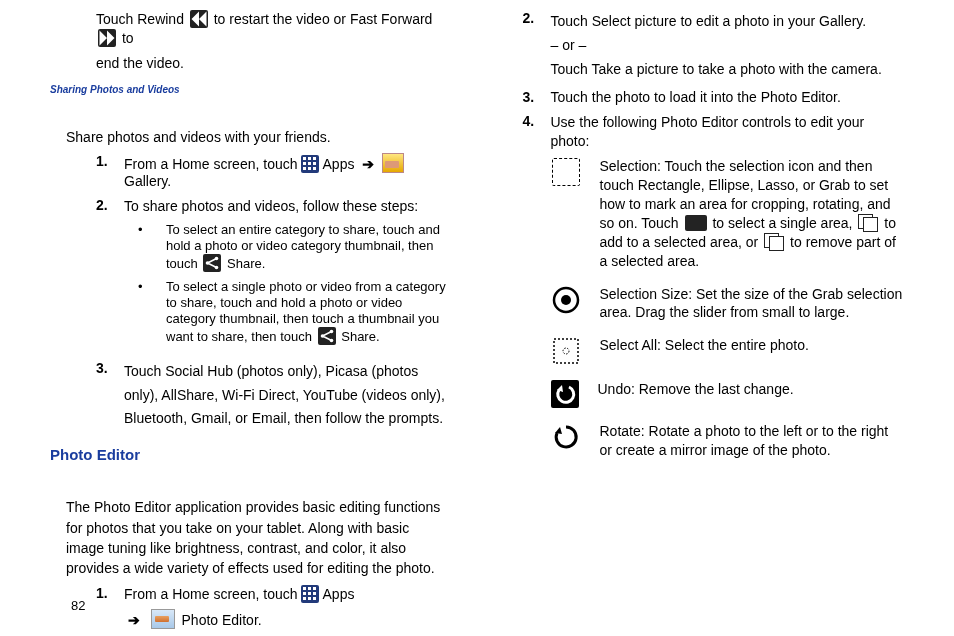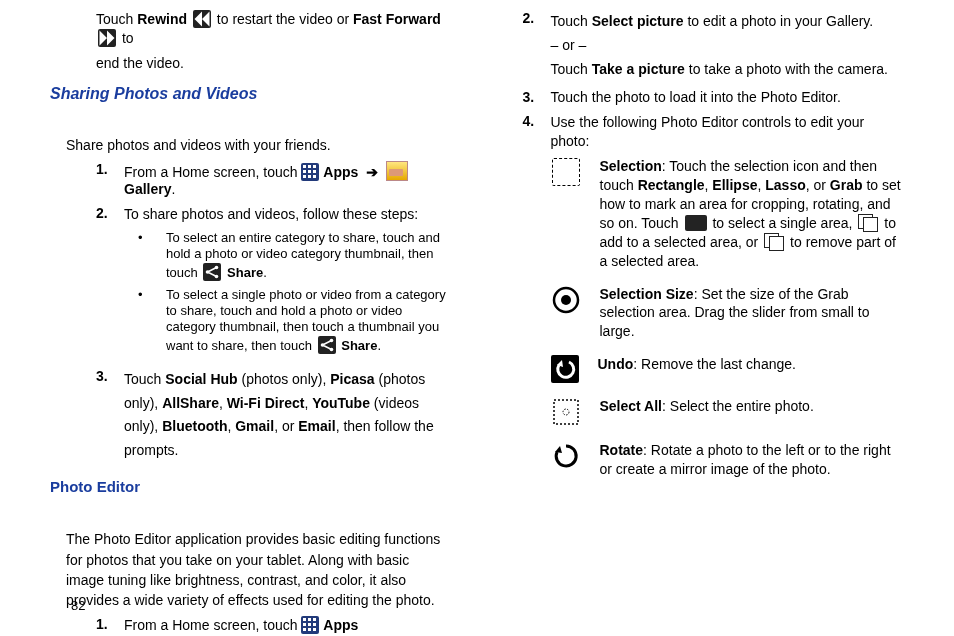--- a/index.html
+++ b/index.html
@@ -16,26 +16,26 @@
   .page {
     display: flex;
     padding: 10px 50px 0 50px;
     gap: 55px;
   }
   .col {
     flex: 1;
     min-width: 0;
   }
   p { margin: 0 0 6px 0; line-height: 1.35; }
-  .bold { font-weight: bold; }
+  .bold { font-weight: normal; }
   .heading-blue-italic {
     color: #1a3d9e;
     font-weight: bold;
     font-style: italic;
-    font-size: 16px;
+    font-size: 10px;
     margin: 10px 0 6px 0;
   }
   .heading-blue {
     color: #1a3d9e;
     font-weight: bold;
     font-size: 15px;
     margin: 14px 0 6px 0;
   }
   .indent1 { margin-left: 16px; margin-top: 32px; }
   .numlist { margin-left: 46px; }
@@ -323,43 +323,43 @@
                   <circle cx="14" cy="14" r="12" fill="none" stroke="#000" stroke-width="2.5"></circle>
                   <circle cx="14" cy="14" r="5" fill="#000"></circle>
                 </svg>
             </div>
             <div class="text">
               <span class="bold">Selection Size</span><span>: Set the size of the Grab selection area. Drag the slider from small to large.</span>
             </div>
           </div>
 
           <div class="tool-row">
+            <div class="tool-icon selall-icon">
+              <svg viewBox="0 0 28 28">
+                  <rect x="2" y="2" width="24" height="24" fill="none" stroke="#000" stroke-width="1.5" stroke-dasharray="2 2"></rect>
+                  <circle cx="14" cy="14" r="3" fill="none" stroke="#000" stroke-width="1" stroke-dasharray="1.5 1.5"></circle>
+                </svg>
+            </div>
+            <div class="text">
+              <span class="bold">Select All</span><span>: Select the entire photo.</span>
+            </div>
+          </div>
+
+          <div class="tool-row">
             <div class="tool-icon undo-icon">
               <svg viewBox="0 0 28 28">
                   <path d="M18 7 A8 8 0 1 1 8 10" fill="none" stroke="#fff" stroke-width="3"></path>
                   <path d="M11 5 L6 10 L12 12 Z" fill="#fff"></path>
                 </svg>
             </div>
             <div class="text">
               <span class="bold">Undo</span><span>: Remove the last change.</span>
             </div>
           </div>
 
-          <div class="tool-row">
-            <div class="tool-icon selall-icon">
-              <svg viewBox="0 0 28 28">
-                  <rect x="2" y="2" width="24" height="24" fill="none" stroke="#000" stroke-width="1.5" stroke-dasharray="2 2"></rect>
-                  <circle cx="14" cy="14" r="3" fill="none" stroke="#000" stroke-width="1" stroke-dasharray="1.5 1.5"></circle>
-                </svg>
-            </div>
-            <div class="text">
-              <span class="bold">Select All</span><span>: Select the entire photo.</span>
-            </div>
-          </div>
-
 
           <div class="tool-row">
             <div class="tool-icon rotate-icon">
               <svg viewBox="0 0 28 28">
                   <path d="M14 4 A10 10 0 1 1 5 10" fill="none" stroke="#000" stroke-width="3"></path>
                   <path d="M8 4 L3 10 L10 11 Z" fill="#000"></path>
                 </svg>
             </div>
             <div class="text">
               <span class="bold">Rotate</span><span>: Rotate a photo to the left or to the right or create a mirror image of the photo.</span>

